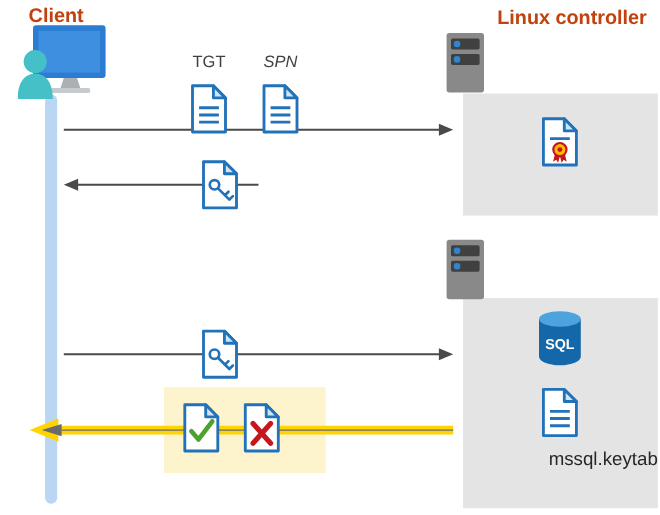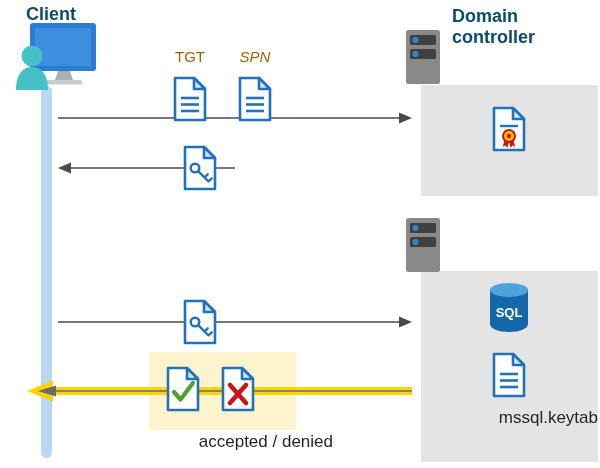--- a/index.html
+++ b/index.html
@@ -26,26 +26,26 @@
   }
   .lifeline {
     width: 11px;
     border-radius: 6px;
     background: #b9d6f2;
   }
 
   .title {
     font-size: 18px;
     font-weight: 700;
-    color: #0c4a6e;
+    color: #c2410c;
     line-height: 1.18;
   }
   .msg-label {
     font-size: 15px;
-    color: #a16207;
+    color: #404040;
     text-align: center;
   }
   .caption {
     font-size: 17px;
     color: #262626;
     text-align: right;
   }
 
   svg { display: block; }
 </style>
@@ -132,21 +132,21 @@
 
   <svg class="abs layer-top" style="left:181px; top:299px;" width="38" height="46" viewBox="0 0 38 46">
     <path d="M4 2 H23 L34 13 V44 H4 Z" fill="#ffffff" stroke="#2272b9" stroke-width="2.6" stroke-linejoin="round"></path>
     <path d="M23 2 L34 13 H23 Z" fill="#cfe4f6" stroke="#2272b9" stroke-width="2.6" stroke-linejoin="round"></path>
     <g>
       <circle cx="14" cy="23" r="4.3" fill="none" stroke="#2272b9" stroke-width="2.4"></circle>
       <path d="M17.2 26.2 L27.5 36.5 M23.5 32.5 l3.2 -3.2 M27.5 36.5 l3.2 -3.2" fill="none" stroke="#2272b9" stroke-width="2.4" stroke-linecap="round"></path>
     </g>
   </svg>
 
-  <div class="abs layer-top title" style="left:452px; top:6px; width:146px;">Domain controller</div>
+  <div class="abs layer-top title" style="left:452px; top:6px; width:146px;">Linux controller</div>
 
   <svg class="abs layer-top" style="left:403px; top:28px;" width="40" height="58" viewBox="0 0 40 58">
     <rect x="3" y="2" width="34" height="54" rx="2.5" fill="#898989"></rect>
     <rect x="7" y="7" width="26" height="10" rx="1.5" fill="#404040"></rect>
     <circle cx="12.5" cy="12" r="3" fill="#2e86d1"></circle>
     <rect x="7" y="21" width="26" height="10" rx="1.5" fill="#404040"></rect>
     <circle cx="12.5" cy="26" r="3" fill="#2e86d1"></circle>
   </svg>
 
   <svg class="abs layer-top" style="left:490px; top:106px;" width="38" height="46" viewBox="0 0 38 46">
@@ -191,15 +191,14 @@
     <path d="M23 2 L34 13 H23 Z" fill="#cfe4f6" stroke="#2272b9" stroke-width="2.6" stroke-linejoin="round"></path>
     <path d="M10 26 l6.5 7.5 L29 17" fill="none" stroke="#4ca12f" stroke-width="4.2" stroke-linecap="round" stroke-linejoin="round"></path>
   </svg>
 
   <svg class="abs layer-top" style="left:219px; top:366px;" width="38" height="46" viewBox="0 0 38 46">
     <path d="M4 2 H23 L34 13 V44 H4 Z" fill="#ffffff" stroke="#2272b9" stroke-width="2.6" stroke-linejoin="round"></path>
     <path d="M23 2 L34 13 H23 Z" fill="#cfe4f6" stroke="#2272b9" stroke-width="2.6" stroke-linejoin="round"></path>
     <path d="M11 19 L27 37 M27 19 L11 37" fill="none" stroke="#c4161c" stroke-width="4.6" stroke-linecap="round"></path>
   </svg>
 
-  <div class="abs layer-top caption" style="left:133px; top:432px; width:200px;">accepted / denied</div>
 
 </div>
 
 </body></html>

